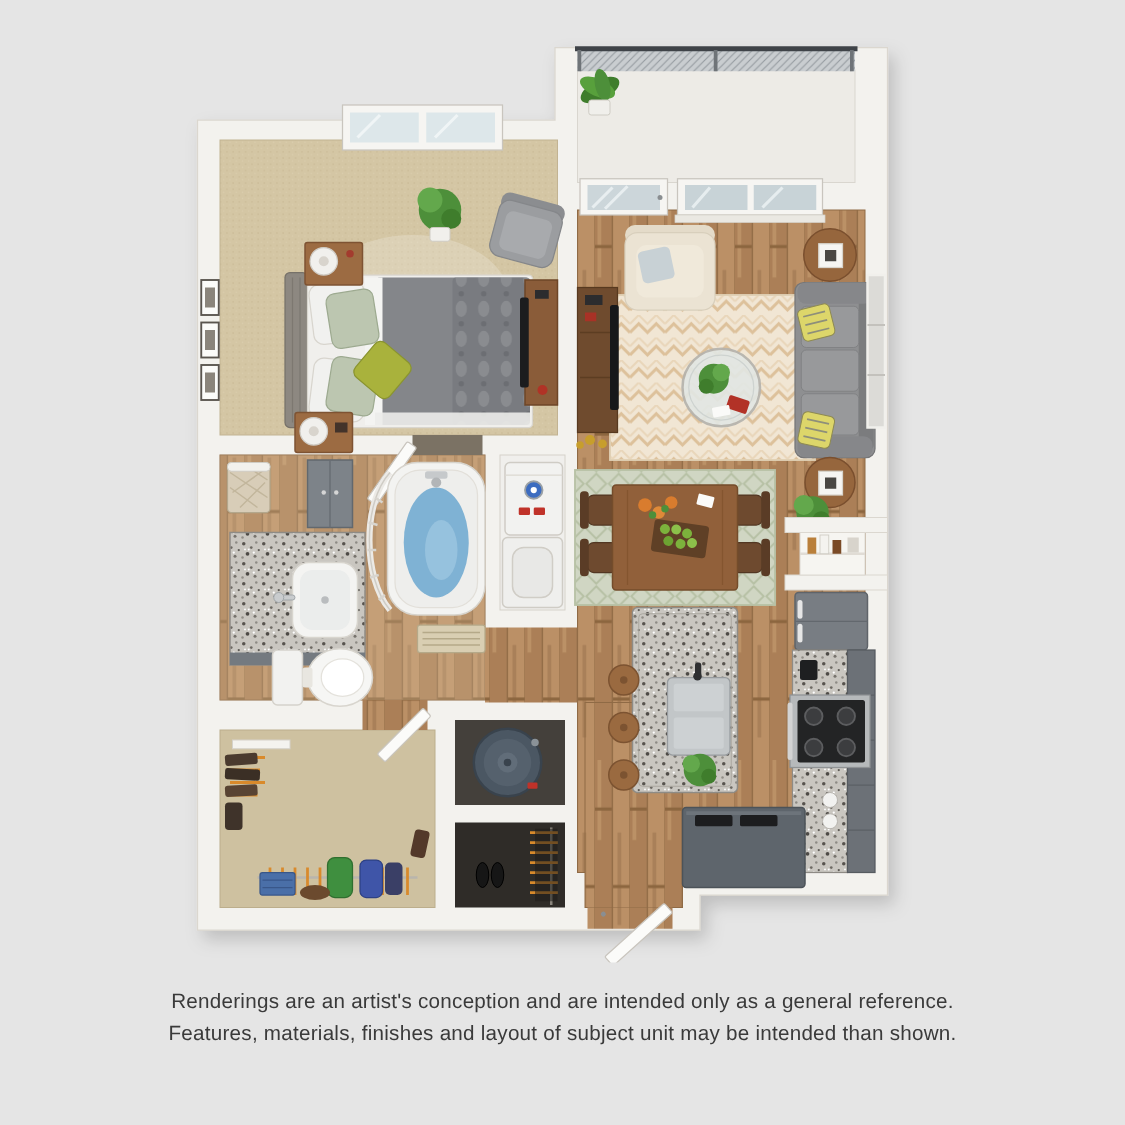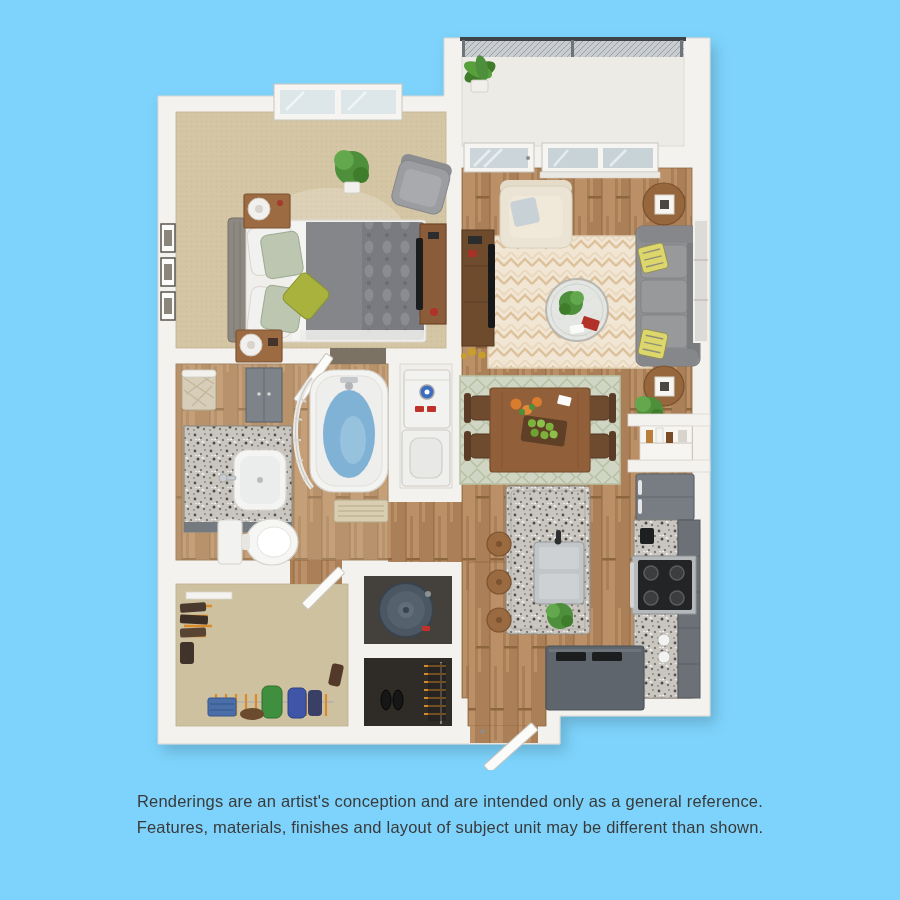--- a/index.html
+++ b/index.html
@@ -1,17 +1,17 @@
 <!DOCTYPE html>
 <html><head>
 <meta charset="utf-8">
 <style>
   html,body{margin:0;padding:0;background:#ffffff;}
   .page{
-    position:relative;width:900px;height:900px;margin:0 auto;background:#7dd3fc;
+    position:relative;width:900px;height:900px;margin:0 auto;background:#e5e5e5;
     font-family:"Liberation Sans", sans-serif;overflow:hidden;
   }
   .plan-wrap{position:absolute;top:0;left:0;width:900px;height:770px;}
   .caption{
     position:absolute;top:788px;left:0;width:900px;text-align:center;
     color:#3a3a3a;font-size:16.5px;line-height:26px;letter-spacing:0.2px;
   }
   .caption p{margin:0;}
   svg{display:block;}
 </style>
@@ -463,15 +463,15 @@
       <g>
         <rect x="474" y="720" width="64" height="10" rx="1.5" fill="#fbfbf9" stroke="#c9c5be" stroke-width="1" transform="rotate(-42 538 730)"></rect>
         <circle cx="496" cy="694" r="2" fill="#8a8e91" transform="rotate(-42 538 730)"></circle>
       </g>
     </g>
   </svg>
   </figure>
 
   <div class="caption">
     <p>Renderings are an artist's conception and are intended only as a general reference.</p>
-    <p>Features, materials, finishes and layout of subject unit may be different than shown.</p>
+    <p>Features, materials, finishes and layout of subject unit may be intended than shown.</p>
   </div>
 </div>
 
 </body></html>

